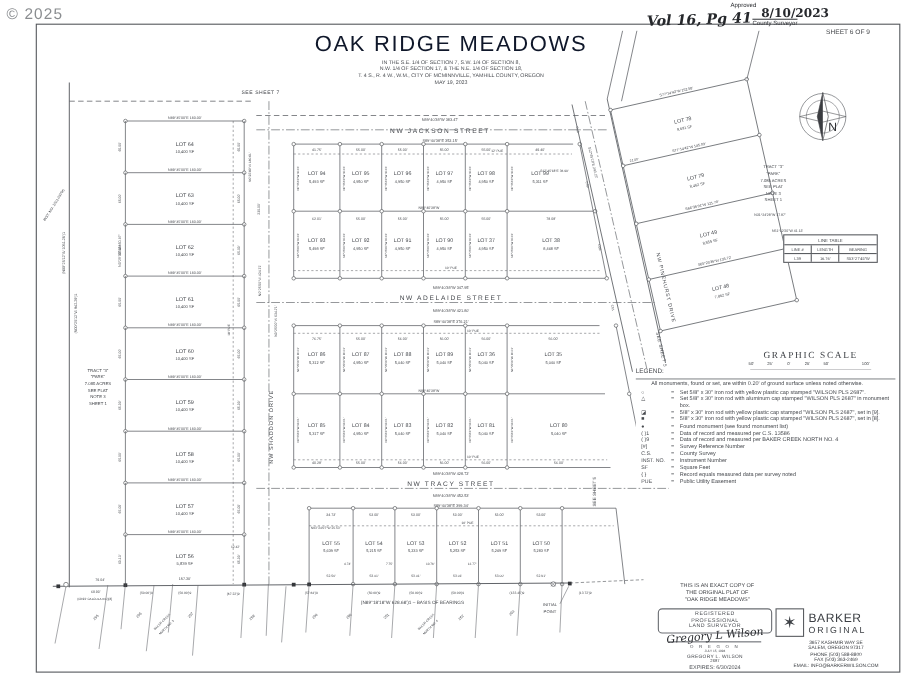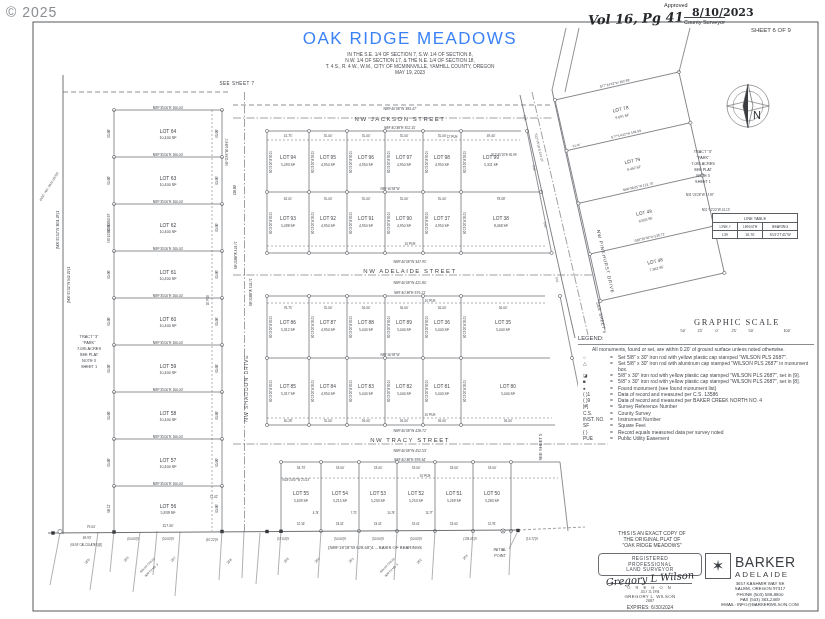--- a/index.html
+++ b/index.html
@@ -9,21 +9,21 @@
   .abs{position:absolute;}
   #copyright{left:6px;top:4px;font-size:14px;color:#8a8d90;letter-spacing:1px;}
   #hw-vol{left:588px;top:11px;font-family:"DejaVu Serif",serif;font-style:italic;font-weight:bold;
           font-size:13px;color:#26282c;transform:rotate(-2deg);}
   #hw-approved{left:664px;top:2px;color:#26282c;}
   #hw-approved .lbl{font-size:5.5px;vertical-align:top;}
   #hw-approved .date{font-family:"DejaVu Serif",serif;font-weight:bold;font-size:11px;}
   #hw-surveyor{left:684px;top:17px;font-size:5.5px;color:#33353a;border-top:0.7px solid #44464a;padding-top:1px;}
   #sheet-no{left:751px;top:27px;font-size:6px;color:#44464a;}
   #title-block{left:255px;top:29px;width:310px;text-align:center;}
-  #title-block .t{font-size:17px;letter-spacing:1.5px;color:#3b82f6;}
+  #title-block .t{font-size:20px;letter-spacing:1.5px;color:#0f172a;}
   #title-block .lines{margin-top:3px;font-size:4.8px;line-height:6px;color:#4a4d52;}
   #legend{left:578px;top:336px;width:236px;background:#fff;font-size:5px;line-height:5.8px;color:#46494e;}
   #legend .legend-title{font-size:5.8px;border-bottom:0.6px solid #8a8d90;padding-bottom:2px;margin-bottom:2px;}
   #legend .intro{margin-left:14px;width:200px;margin-bottom:2px;}
   .legend-row{display:flex;margin-left:3px;margin-bottom:0.5px;}
   .legend-sym{width:27px;flex:none;font-size:4.8px;text-align:left;padding-left:2px;}
   .legend-eq{width:8px;flex:none;}
   .legend-txt{flex:1;}
   #line-table{left:712px;top:213px;width:84px;background:#fff;border:0.7px solid #5a5d61;font-size:3.6px;text-align:center;color:#46494e;}
   #line-table .lt-title{border-bottom:0.6px solid #5a5d61;padding:1.5px 0;font-size:4px;}
@@ -47,21 +47,21 @@
               transform:rotate(-5deg);margin:-3px 0 -1px;}
   #stamp .state{font-size:4px;letter-spacing:2px;border-top:0.6px solid #6a6d72;margin:0 10px;padding-top:1px;}
   #stamp .sdate{font-size:2.9px;}
   #stamp .sname{font-size:4.4px;letter-spacing:0.3px;}
   #stamp .snum{font-size:3.8px;}
   #stamp .exp{font-size:5px;margin-top:1.5px;}
   #firm{left:705px;top:553px;width:110px;background:#fff;color:#3d4045;}
   #firm .top{display:flex;align-items:center;}
   #firm .logo{width:24px;height:24px;border:0.8px solid #5a5d61;flex:none;display:flex;align-items:center;justify-content:center;font-size:15px;color:#3d4045;}
   #firm .nm{margin-left:4px;}
-  #firm .n1{font-size:14px;letter-spacing:0.5px;}
+  #firm .n1{font-size:11px;letter-spacing:0.5px;}
   #firm .n2{font-size:8px;letter-spacing:1.8px;}
   #firm .addr{margin-top:2px;font-size:4.4px;line-height:5.3px;text-align:center;}
 </style>
 </head>
 <body>
 
 <svg id="plat" width="825" height="619" viewBox="0 0 825 619">
     <rect x="33" y="22" width="785" height="589" fill="none" stroke="#55585c" stroke-width="1"></rect>
     <line x1="63" y1="75" x2="63" y2="534" stroke="#5f6267" stroke-width="0.9"></line>
     <text x="59" y="230" font-size="3.4" text-anchor="middle" fill="#46494e" transform="rotate(-90 59 230)">(N00°25'12"W 1051.28')1</text>
@@ -676,21 +676,21 @@
   <div class="sname">GREGORY L. WILSON</div>
   <div class="snum">2687</div>
   <div class="exp">EXPIRES: 6/30/2024</div>
 </div>
 
 <div class="abs" id="firm">
   <div class="top">
     <div class="logo">✶</div>
     <div class="nm">
       <div class="n1">BARKER</div>
-      <div class="n2">ADELAIDE</div>
+      <div class="n2">ORIGINAL</div>
     </div>
   </div>
   <div class="addr" id="firm-addr">
       <div>3657 KASHMIR WAY SE</div>
       <div>SALEM, OREGON 97317</div>
       <div>PHONE (503) 588-8800</div>
       <div>FAX  (503) 363-2469</div>
       <div>EMAIL: INFO@BARKERWILSON.COM</div>
     </div>
 </div>

